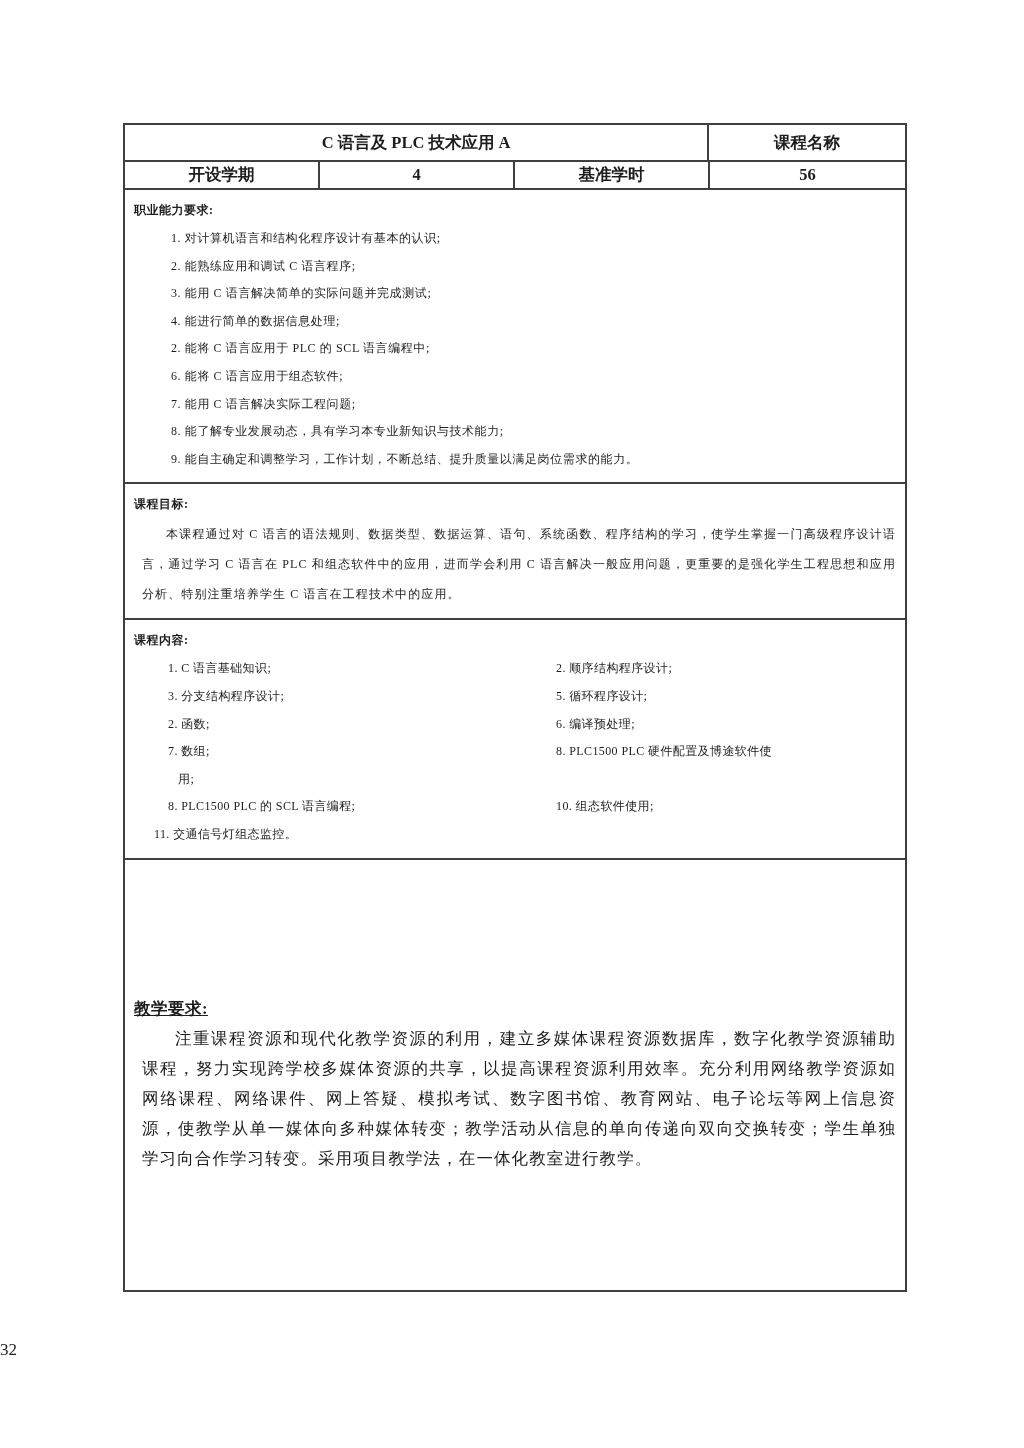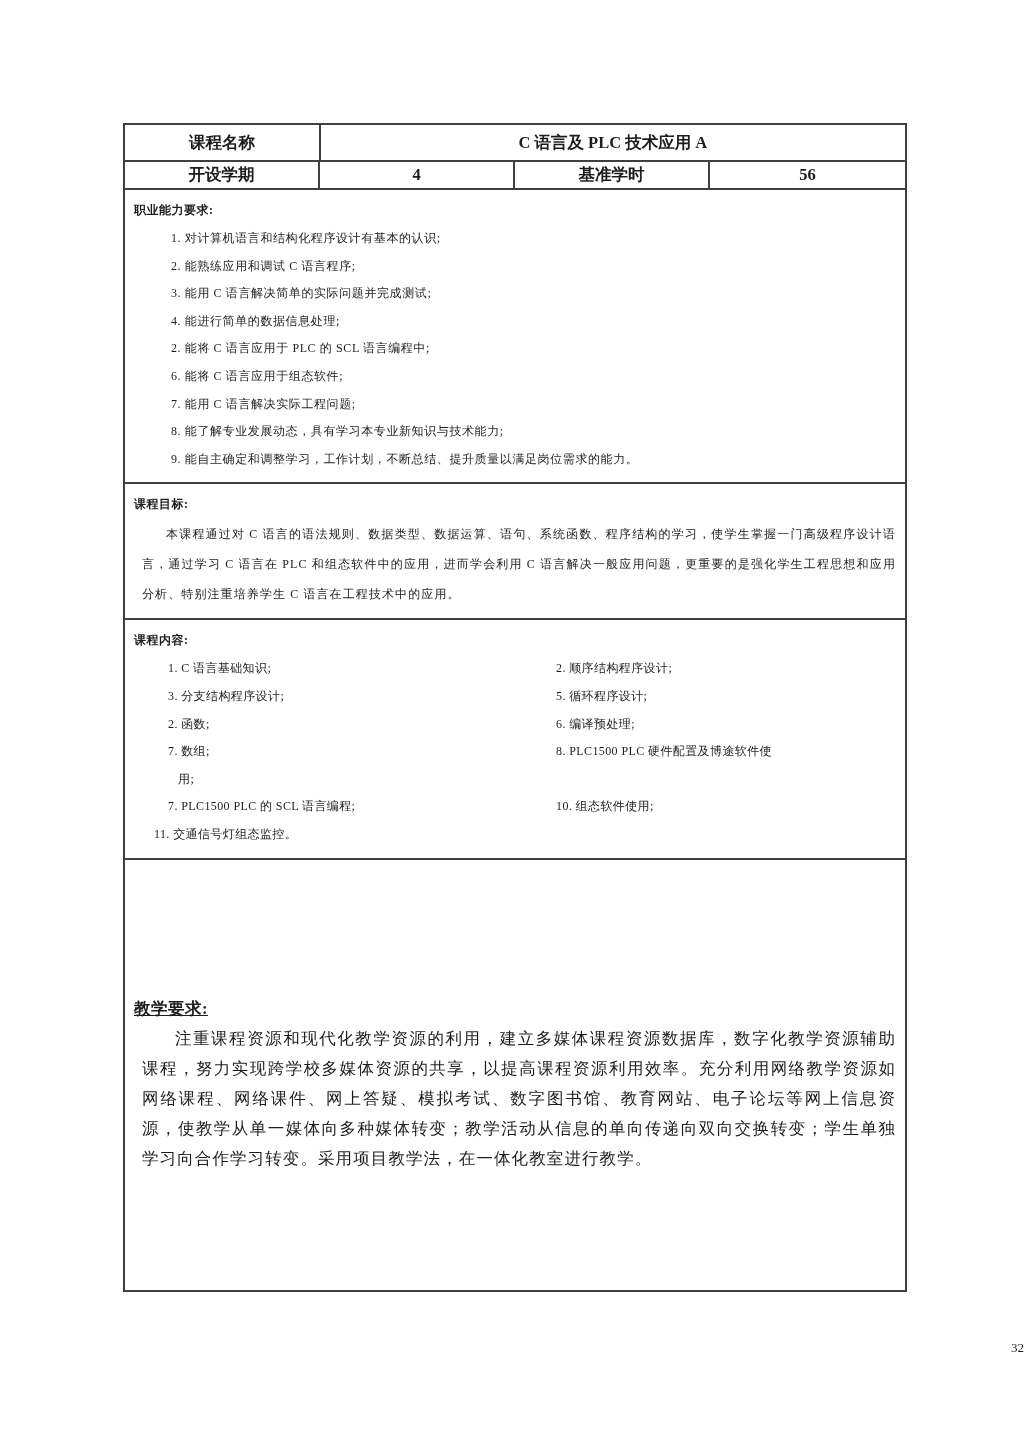--- a/index.html
+++ b/index.html
@@ -78,33 +78,33 @@
     height: 430px;
     padding: 134px 9px 0 9px;
     font-size: 16.5px;
   }
   .row-teaching .sec-heading { line-height: 30px; text-decoration: underline; }
 
   .page-number {
     position: absolute;
     left: 0; top: 1340px;
     width: 100%;
-    text-align: right;
-    font-size: 13px;
+    text-align: left;
+    font-size: 17px;
     color: #1d1d1d;
   }
 </style>
 </head>
 <body>
 
 <div class="doc-table">
 
   <div class="trow hdr row-name">
+    <div class="cell c2">C 语言及 PLC 技术应用 A</div>
     <div class="cell c1">课程名称</div>
-    <div class="cell c2">C 语言及 PLC 技术应用 A</div>
   </div>
 
   <div class="trow hdr row-sem">
     <div class="cell">开设学期</div>
     <div class="cell">4</div>
     <div class="cell">基准学时</div>
     <div class="cell">56</div>
   </div>
 
   <div class="trow section">
@@ -141,21 +141,21 @@
     </div>
     <div class="content-row">
       <div class="cc-left">7. 数组;</div>
       <div class="cc-right">8. PLC1500 PLC 硬件配置及博途软件使</div>
     </div>
     <div class="content-row cont">
       <div class="cc-left">用;</div>
       <div class="cc-right"></div>
     </div>
     <div class="content-row">
-      <div class="cc-left">7. PLC1500 PLC 的 SCL 语言编程;</div>
+      <div class="cc-left">8. PLC1500 PLC 的 SCL 语言编程;</div>
       <div class="cc-right">10. 组态软件使用;</div>
     </div>
     <div class="content-row two-digit">
       <div class="cc-left">11. 交通信号灯组态监控。</div>
       <div class="cc-right"></div>
     </div>
   </div>
 
   <div class="trow last row-teaching">
     <div class="sec-heading">教学要求:</div>

